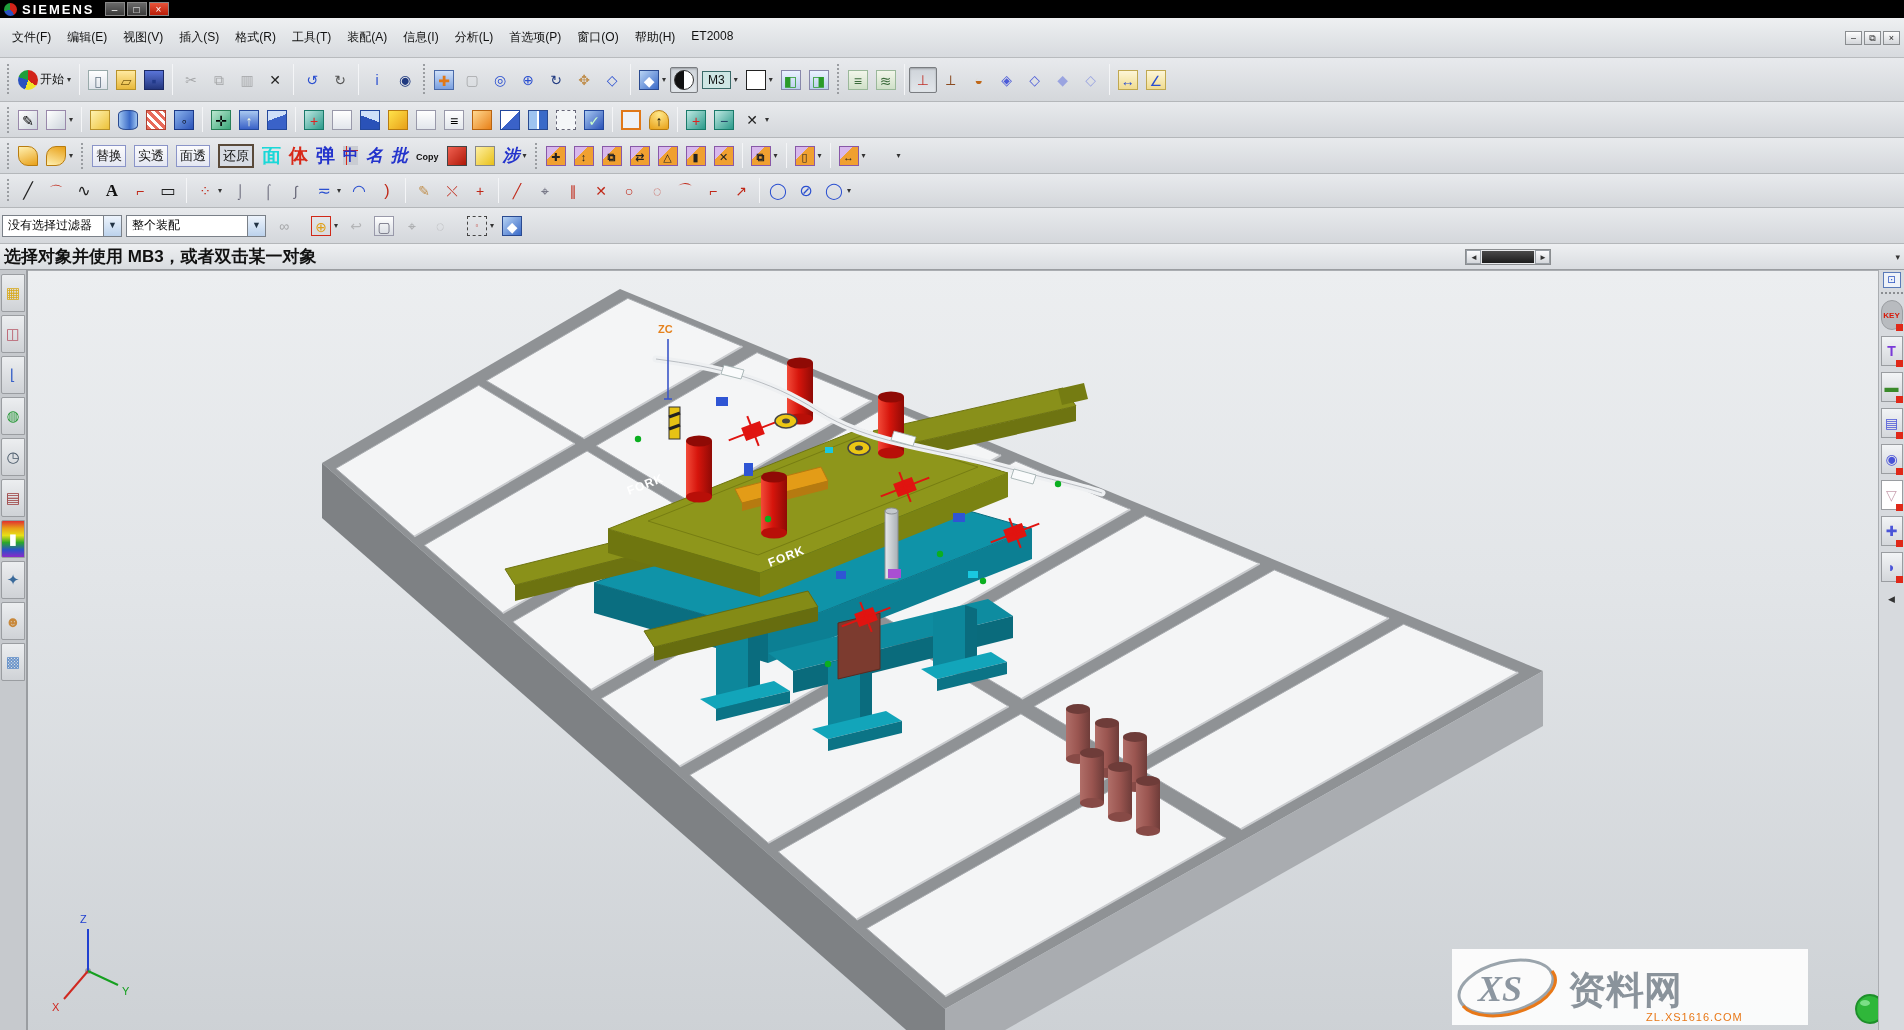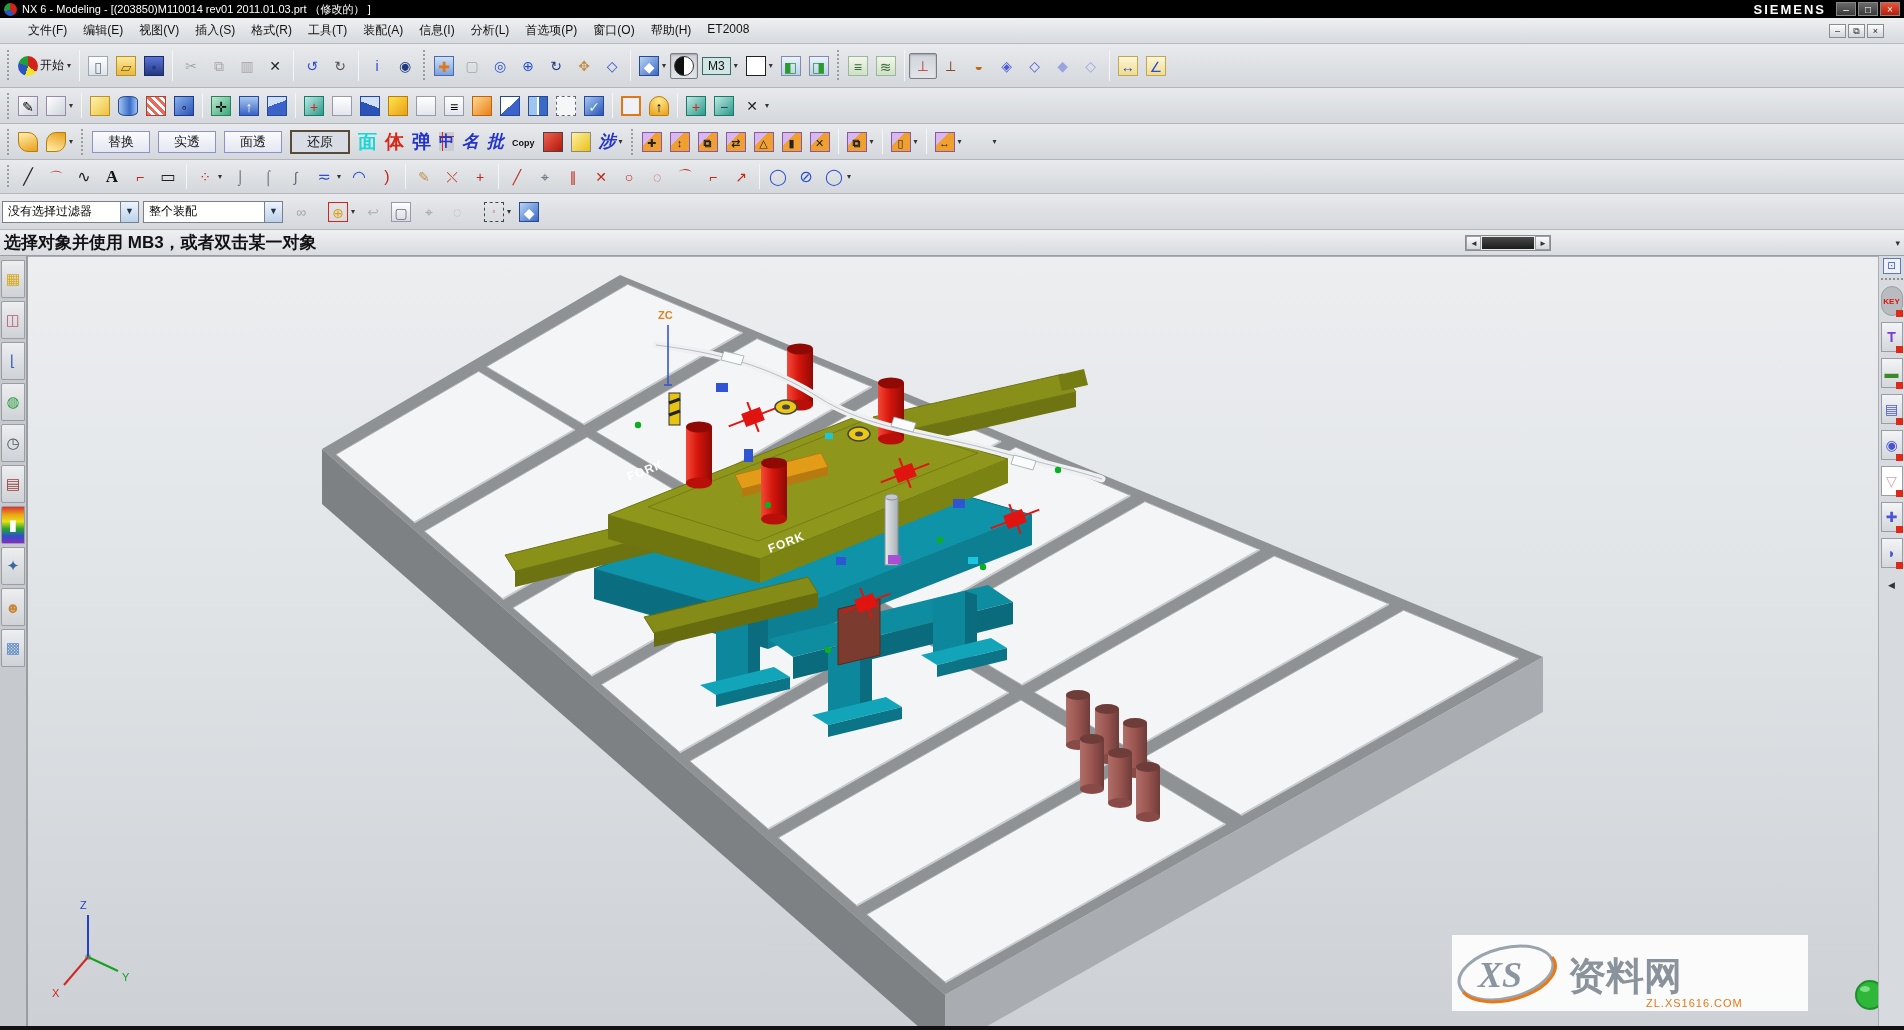--- a/index.html
+++ b/index.html
@@ -11,22 +11,22 @@
   .nx-logo { width:13px; height:13px; border-radius:50%;
     background:conic-gradient(#d22318 0 40%, #2a52c0 40% 70%, #1f9e3a 70% 100%); margin-right:5px; flex:0 0 auto; }
   .title-text { flex:1; font-size:11px; white-space:nowrap; overflow:hidden; }
   .brand { font-weight:bold; letter-spacing:2px; font-size:13px; margin-right:10px; }
   .winbtns { display:flex; gap:2px; }
   .winbtn { width:20px; height:14px; background:linear-gradient(#6a6a6a,#3a3a3a); color:#fff;
     font-size:10px; line-height:13px; text-align:center; border:1px solid #888; }
   .winbtn.close { background:linear-gradient(#e8543a,#b91d08); }
 
   
-  .menubar { height:26px; background:linear-gradient(#eef0f2,#d7dade); border-bottom:1px solid #b8bbbe;
-    display:flex; align-items:center; padding:0 20px; }
+  .menubar { height:40px; background:linear-gradient(#eef0f2,#d7dade); border-bottom:1px solid #b8bbbe;
+    display:flex; align-items:center; padding:0 4px; }
   .menu-item { padding:3px 8px; color:#111; white-space:nowrap; }
   .menubar .spacer { flex:1; }
   .mwinbtns { display:flex; gap:2px; }
   .mwinbtn { width:17px; height:14px; background:linear-gradient(#fdfdfd,#d3d6da); border:1px solid #8a8d90;
     font-size:9px; line-height:12px; text-align:center; color:#222; }
 
   
   .toolbar { background:linear-gradient(#e8eaed,#d4d7db); border-bottom:1px solid #b4b7ba;
     display:flex; align-items:center; padding:1px 3px; overflow:hidden; white-space:nowrap; }
   .tb1 { height:44px; } .tb2 { height:36px; } .tb3 { height:36px; } .tb4 { height:34px; }
@@ -83,42 +83,42 @@
   .cu-oe{background:#eef2f6;border:2px solid #e07818;}
   .cu-yd{background:radial-gradient(circle at 50% 20%,#ffe88a,#e8a018);border:1px solid #b87c10;border-radius:50% 50% 8% 8%;}
   .cu-tm{background:linear-gradient(135deg,#bfe8e2,#2a9a8a);border:1px solid #1a7a6a;color:#246;}
   .sw-y{background:linear-gradient(160deg,#fff0b0,#e8a018);border:1px solid #b87c10;border-radius:0 50% 0 50%;}
   .sw-y2{background:linear-gradient(20deg,#fff0b0,#e8a018);border:1px solid #b87c10;border-radius:50% 0 50% 0;}
   .cu-p{background:linear-gradient(135deg,#d8b8ec 35%,#f0a030 35%);border:1px solid #8858a8;color:#222;font-size:11px;font-weight:bold;}
   .cu-redwire{background:linear-gradient(135deg,#f06050,#b01808);border:1px solid #444;}
   .cu-yellowwire{background:linear-gradient(135deg,#fff0a0,#e8c018);border:1px solid #888;}
 
   
-  .btn-cn{border:1px solid #8a94c8;background:linear-gradient(#fbfbfd,#e4e7f2);padding:1px 15px;}
+  .btn-cn{border:1px solid #8a94c8;background:linear-gradient(#fbfbfd,#e4e7f2);padding:1px 3px;}
   .btn-cn .tb-txt{font-size:13px;}
   .btn-cn.pressed{border:2px solid #5a4a3a;background:#d8dce4;}
   .ch-big .tb-txt{font-size:19px;font-weight:bold;line-height:20px;}
   .t-cyan{color:#1ad8d8;} .t-red{color:#d82818;} .t-blue{color:#2333cc;} .t-blueit{color:#2333cc;font-style:italic;font-weight:bold;font-size:17px;}
   .ch-center{background:#c9ccd2;background-image:linear-gradient(#d82818 1px,transparent 1px),linear-gradient(90deg,#d82818 1px,transparent 1px);background-size:100% 55%,55% 100%;background-position:0 45%,45% 0;background-repeat:no-repeat;}
   .ch-center .tb-txt{color:#2333cc;font-weight:bold;font-size:15px;}
   .ch-copy .tb-txt{font-size:9px;font-weight:bold;color:#111;}
 
   
   .c-dk{color:#222;font-size:16px;} .c-red{color:#c02818;} .c-rd2{color:#c02818;font-size:16px;}
   .c-sk{color:#667;} .c-bl{color:#2a4fd0;font-size:16px;}
   .c-A{color:#111;font-weight:bold;font-size:17px;font-family:"Liberation Serif",serif;}
 
   
   .selbar { height:36px; background:linear-gradient(#e8eaed,#d4d7db); border-bottom:1px solid #b4b7ba;
     display:flex; align-items:center; padding:0 2px; gap:4px; }
   .combo { display:flex; align-items:center; background:#fff; border:1px solid #7a8088; height:22px; }
   .combo .val { padding:0 5px; font-size:12px; white-space:nowrap; }
   .combo .drop { width:18px; height:20px; background:linear-gradient(#eef4fc,#bcd2ec); border-left:1px solid #7a8088;
     color:#234; text-align:center; line-height:19px; font-size:9px; }
-  .combo1 { width:137px; } .combo2 { width:140px; }
+  .combo1 { width:120px; } .combo2 { width:140px; }
   .combo .val { flex:1; overflow:hidden; }
 
   
   .cuebar { height:26px; background:linear-gradient(#eef0f2,#d9dce0); border-bottom:1px solid #9a9da1;
     display:flex; align-items:center; padding:0 4px; }
   .cue-text { font-size:17px; font-weight:bold; color:#111; white-space:nowrap; }
   .cuebar .spacer { flex:1; }
   .mini-scroll { display:flex; align-items:center; width:86px; height:16px; border:1px solid #8a8d90; background:#e8eaec; margin-right:340px; }
   .ms-btn { width:15px; height:14px; background:linear-gradient(#fbfbfd,#d4d7db); border:1px solid #9aa0a6; font-size:8px; line-height:13px; text-align:center; color:#333; }
   .ms-thumb { flex:1; height:12px; background:linear-gradient(#4a4a4a,#1c1c1c); margin:0 1px; }
@@ -145,21 +145,20 @@
   .rb-arrow { font-size:9px; color:#333; margin-top:6px; }
   .rb-fill { flex:1; }
 
   .bottomstrip { height:6px; background:#121212; }
 </style>
 </head>
 <body>
 
 <div class="titlebar">
   <div class="nx-logo"></div>
-  <div class="title-text">NX 6 - Modeling - [(203850)M110014 rev01 2011.01.03.prt （修改的） ]</div>
   <div class="brand">SIEMENS</div>
   <div class="winbtns">
     <div class="winbtn">–</div>
     <div class="winbtn">□</div>
     <div class="winbtn close">×</div>
   </div>
 </div>
 
 <div class="menubar">
   <div style="display:flex">

